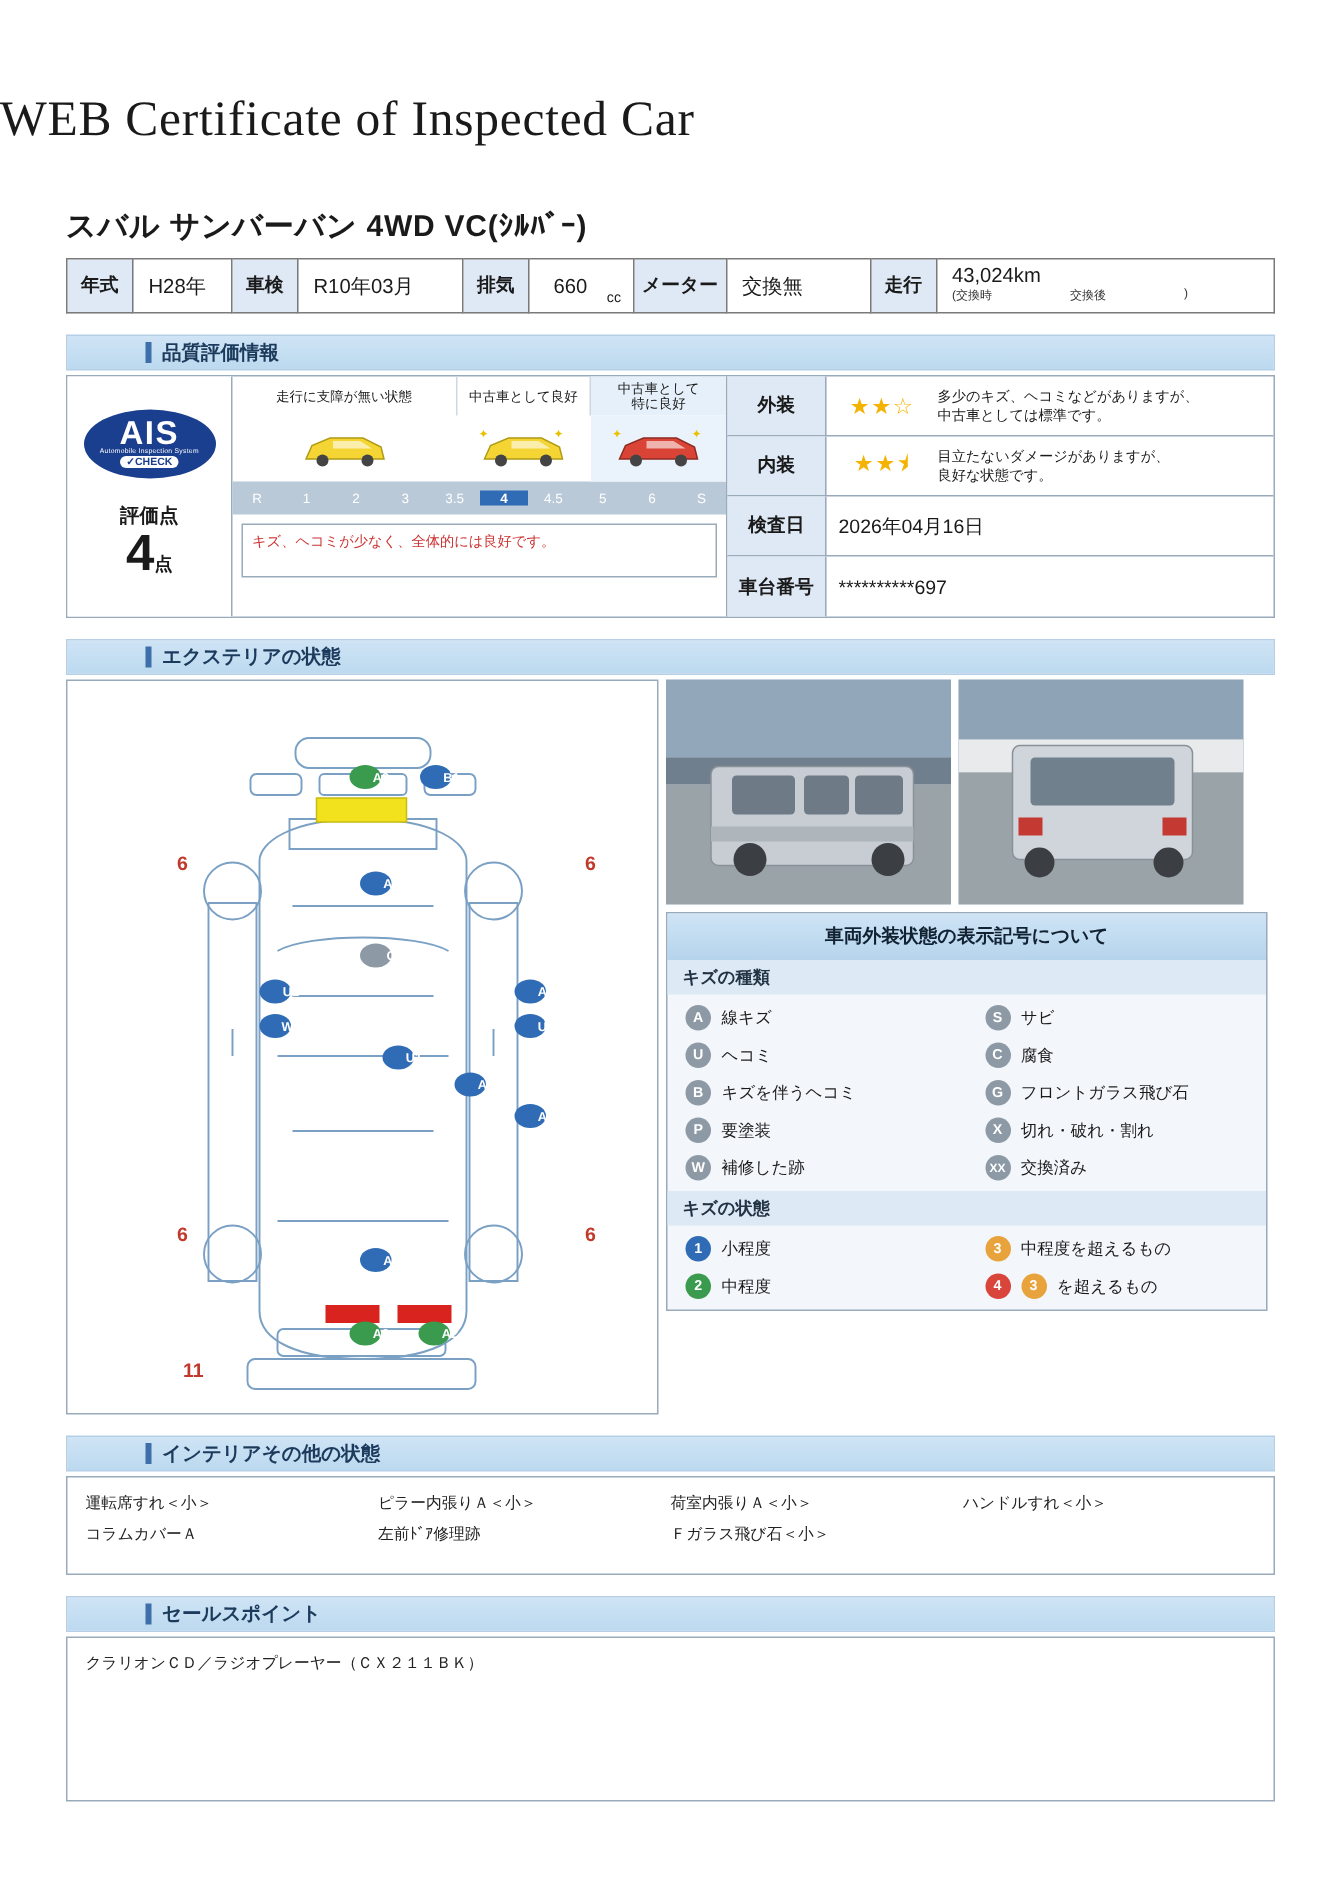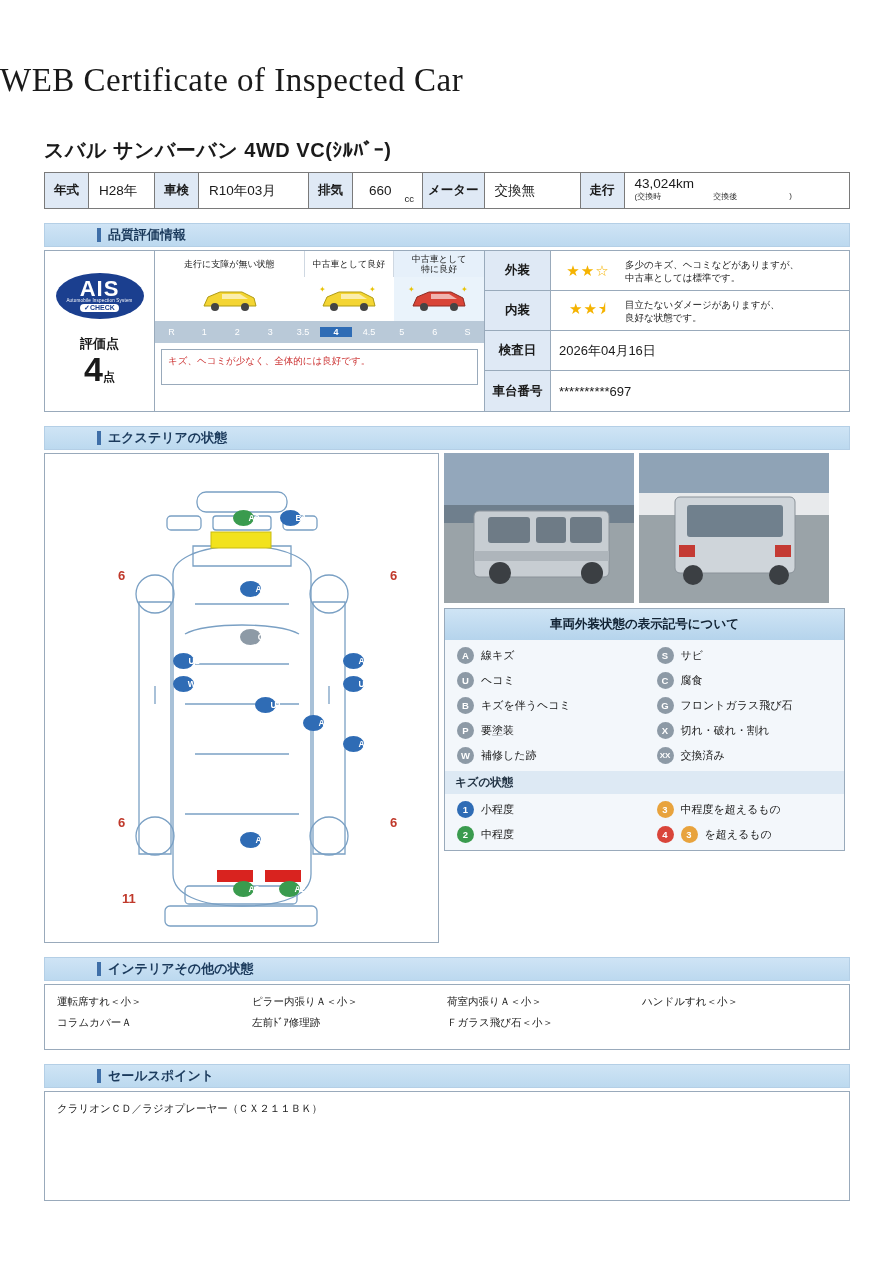--- a/index.html
+++ b/index.html
@@ -303,21 +303,21 @@
         <div class="mk blue" style="left:210px;top:243px">U1</div>
         <div class="mk blue" style="left:258px;top:261px">A1</div>
         <div class="mk blue" style="left:298px;top:282px">A1</div>
         <div class="mk blue" style="left:195px;top:378px">A1</div>
         <div class="mk green" style="left:188px;top:427px">A2</div>
         <div class="mk green" style="left:234px;top:427px">A2</div>
         <div class="num" style="left:73px;top:114px">6</div>
         <div class="num" style="left:345px;top:114px">6</div>
         <div class="num" style="left:73px;top:361px">6</div>
         <div class="num" style="left:345px;top:361px">6</div>
-        <div class="num" style="left:77px;top:437px">11</div>
+        <div class="num" style="left:77px;top:452px">11</div>
       </div>
     </div>
 
     <div class="photos">
       <div class="photorow">
         <div class="photo">
           <svg width="190" height="150" viewBox="0 0 190 150">
             <rect width="190" height="150" fill="#b9c6d2"></rect>
             <rect y="0" width="190" height="52" fill="#93a7bb"></rect>
             <rect y="52" width="190" height="18" fill="#6f7f8d"></rect>
@@ -342,20 +342,21 @@
             <rect x="40" y="92" width="16" height="12" fill="#c43a33"></rect>
             <rect x="136" y="92" width="16" height="12" fill="#c43a33"></rect>
             <circle cx="54" cy="122" r="10" fill="#3b3f43"></circle>
             <circle cx="140" cy="122" r="10" fill="#3b3f43"></circle>
           </svg>
         </div>
       </div>
 
       <div class="legend">
         <h4>車両外装状態の表示記号について</h4>
+        <div class="sub">キズの種類</div>
         <div class="grid">
           <div class="it">
               <span class="badge b-gray">A</span>
               <span>線キズ</span>
             </div>
           <div class="it">
               <span class="badge b-gray">S</span>
               <span>サビ</span>
             </div>
           <div class="it">

